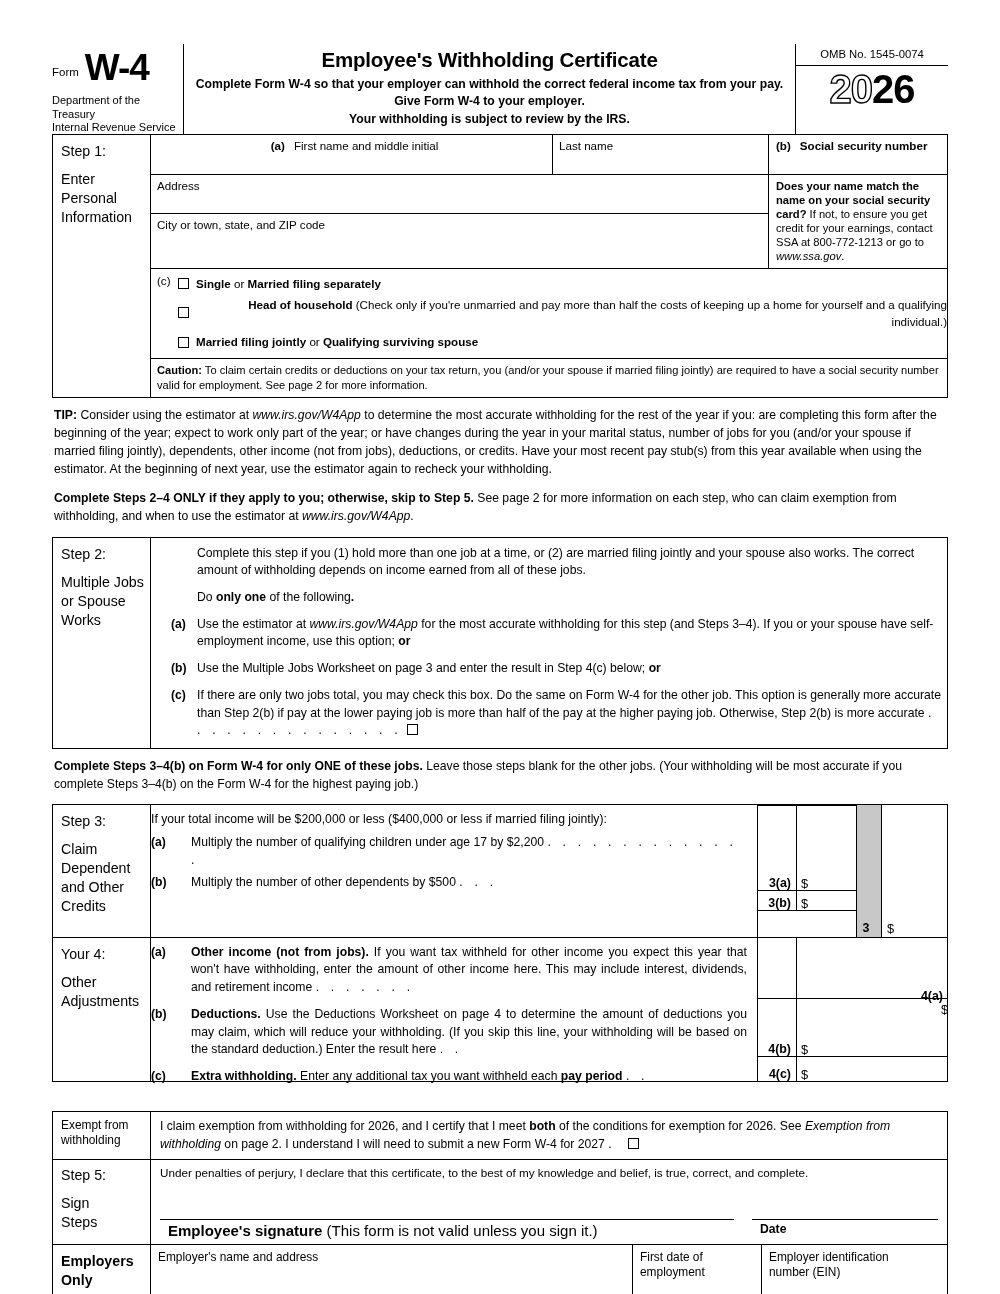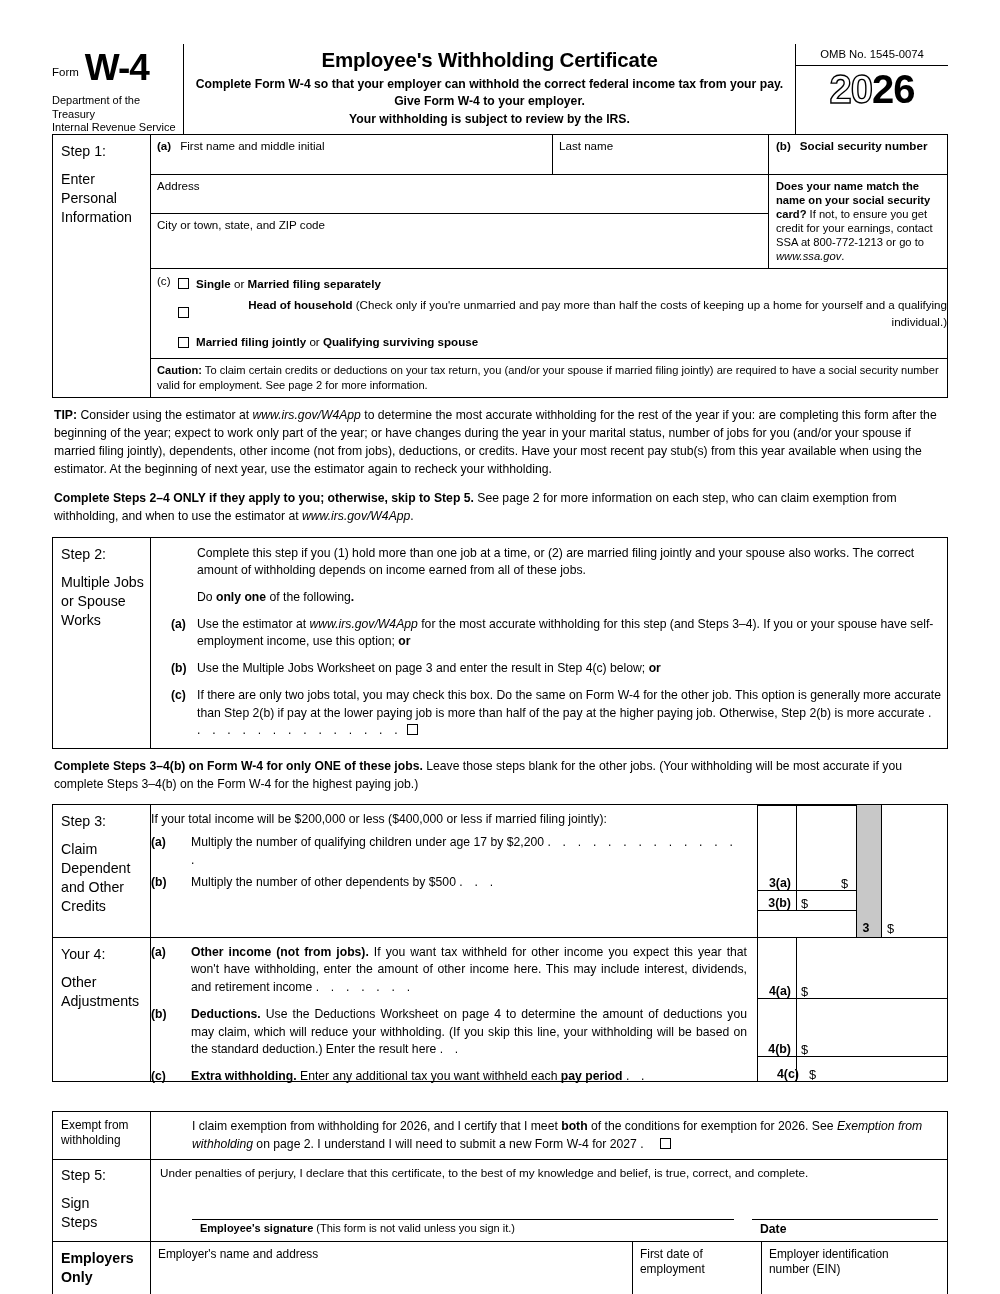--- a/index.html
+++ b/index.html
@@ -44,21 +44,21 @@
   .steprow { display:flex; }
   .stepcol {
     width:98px; flex:0 0 98px; border-right:1.1px solid #000;
     padding:7px 6px 8px 8px; font-weight:normal; font-size:14.2px; line-height:1.34;
   }
   .stepcol .t2 { margin-top:9px; }
   .bodycol { flex:1 1 auto; min-width:0; }
 
   
   .s1r1 { display:flex; border-bottom:1.1px solid #000; }
-  .s1-first { flex:1 1 auto; padding:4px 0 0 6px; height:39px; border-right:1.1px solid #000; }
+  .s1-first { flex:1 1 auto; padding:4px 0 0 6px; height:39px; border-right:1.1px solid #000;text-align:center; }
   .s1-last  { width:216px; flex:0 0 216px; padding:4px 0 0 6px; border-right:1.1px solid #000; }
   .s1-ssn   { width:178px; flex:0 0 178px; padding:4px 0 0 7px; font-weight:bold; }
   .s1r2 { display:flex; }
   .s1-leftstack { flex:1 1 auto; min-width:0; border-right:1.1px solid #000; }
   .s1-addr { padding:4px 0 0 6px; height:39px; border-bottom:1.1px solid #000; }
   .s1-city { padding:4px 0 0 6px; height:37px; }
   .s1-note { width:178px; flex:0 0 178px; padding:5px 8px 4px 7px; font-size:11.2px; line-height:1.24; }
   .lbl { font-size:11.6px; }
   .lbl .tag { font-weight:bold; margin-right:9px; }
 
@@ -96,30 +96,30 @@
   .gray { position:absolute; top:0; bottom:0; left:98px; width:26px; background:#c8c8c8;
           border-left:1.1px solid #000; border-right:1.1px solid #000; }
   .cellrow { position:absolute; display:flex; align-items:flex-end; height:19px; }
   .cellrow .tagbox { width:38px; text-align:right; font-weight:bold; font-size:12.4px;
                      padding-right:5px; line-height:1.1; }
   .cellrow .dol { font-size:12.8px; padding-left:5px; line-height:1.1; }
 
   .ln { position:absolute; background:#000; }
 
   
-  .exempt { display:flex;gap:32px; }
+  .exempt { display:flex; }
   .exempt .lcol { width:98px; flex:0 0 98px; border-right:1.1px solid #000;
                   padding:6px 5px 6px 8px; font-size:11.9px; line-height:1.3; }
   .exempt .rcol { flex:1 1 auto; padding:6px 9px 6px 9px; font-size:12.2px; line-height:1.46; }
 
   .s5 { display:flex; border-top:1.7px solid #000; }
   .s5 .rcol { flex:1 1 auto; padding:5px 9px 0 9px; }
   .s5 .perj { font-size:11.7px; line-height:1.35; }
   .sigrow { display:flex; margin-top:38px; }
-  .sigL { flex:1 1 auto; border-top:1.4px solid #000; padding:2px 0 5px 8px; font-size:11px;margin-left:32px; }
+  .sigL { flex:1 1 auto; border-top:1.4px solid #000; padding:2px 0 5px 8px; font-size:15px; }
   .sigGap { width:18px; flex:0 0 18px; }
   .sigR { width:186px; flex:0 0 186px; border-top:1.4px solid #000; padding:2px 0 5px 8px;
           font-size:12.2px; font-weight:bold; }
 
   .emp { display:flex; border-top:1.7px solid #000; }
   .emp .lcol { width:98px; flex:0 0 98px; border-right:1.1px solid #000;
                padding:7px 5px 0 8px; font-weight:bold; font-size:14.2px; line-height:1.34; }
   .emp .c1 { flex:1 1 auto; padding:5px 0 0 7px; font-size:11.9px; border-right:1.1px solid #000;
              height:73px; }
   .emp .c2 { width:129px; flex:0 0 129px; padding:5px 6px 0 7px; font-size:11.9px;
@@ -255,21 +255,21 @@
             <p class="hang" style="padding-left:40px !important; margin-bottom:4px;"><span class="mk" style="left:0;">(a)</span><span>Multiply the number of qualifying children under age 17 by $2,200</span> <span class="dots">. . . . . . . . . . . . . .</span></p>
             <p class="hang" style="padding-left:40px !important; margin-bottom:5px;"><span class="mk" style="left:0;">(b)</span><span>Multiply the number of other dependents by $500</span> <span class="dots">. . .</span></p>
           </div>
           <div class="numcol">
             <div class="gray"></div>
 
             <div class="ln" style="left:0;top:0;width:98px;height:1.1px;"></div>
             <div class="ln" style="left:38px;top:0;width:1.1px;height:105px;"></div>
             <div class="ln" style="left:0;top:85px;width:98px;height:1.1px;"></div>
             <div class="ln" style="left:0;top:105px;width:98px;height:1.1px;"></div>
-            <div class="cellrow" style="left:0;top:67px;width:98px;gap:40px;">
+            <div class="cellrow" style="left:0;top:67px;width:98px;">
               <div class="tagbox">3(a)</div>
               <div class="dol">$</div>
             </div>
             <div class="cellrow" style="left:0;top:87px;width:98px;">
               <div class="tagbox">3(b)</div>
               <div class="dol">$</div>
             </div>
             <div class="cellrow" style="left:98px;top:112px;width:92px;">
               <div class="tagbox" style="width:26px;padding-right:6px;text-align:center;">3</div>
               <div class="dol">$</div>
@@ -291,29 +291,29 @@
         <div class="s3wrap">
           <div class="s3text" style="height:143px; text-align:justify; padding-right:10px;">
             <p class="hang" style="padding-left:40px !important; margin-bottom:9px;"><span class="mk" style="left:0;">(a)</span><span class="b">Other income (not from jobs).</span><span> If you want tax withheld for other income you expect this year that won't have withholding, enter the amount of other income here. This may include interest, dividends, and retirement income</span> <span class="dots">. . . . . . .</span></p>
             <p class="hang" style="padding-left:40px !important; margin-bottom:9px;"><span class="mk" style="left:0;">(b)</span><span class="b">Deductions.</span><span> Use the Deductions Worksheet on page 4 to determine the amount of deductions you may claim, which will reduce your withholding. (If you skip this line, your withholding will be based on the standard deduction.) Enter the result here</span> <span class="dots">. .</span></p>
             <p class="hang" style="padding-left:40px !important; margin-bottom:0; text-align:left;"><span class="mk" style="left:0;">(c)</span><span class="b">Extra withholding.</span><span> Enter any additional tax you want withheld each </span><span class="b">pay period</span> <span class="dots">. .</span></p>
           </div>
           <div class="numcol">
             <div class="ln" style="left:38px;top:0;width:1.1px;height:143px;"></div>
             <div class="ln" style="left:0;top:60px;width:190px;height:1.1px;"></div>
             <div class="ln" style="left:0;top:118px;width:190px;height:1.1px;"></div>
-            <div class="cellrow" style="left:0;top:42px;width:190px;">
+            <div class="cellrow" style="left:0;top:52px;width:190px;flex-direction:column;">
               <div class="tagbox">4(a)</div>
               <div class="dol">$</div>
             </div>
             <div class="cellrow" style="left:0;top:100px;width:190px;">
               <div class="tagbox">4(b)</div>
               <div class="dol">$</div>
             </div>
-            <div class="cellrow" style="left:8px;top:125px;width:190px;">
+            <div class="cellrow" style="left:0;top:125px;width:190px;">
               <div class="tagbox">4(c)</div>
               <div class="dol">$</div>
             </div>
           </div>
         </div>
       </div>
     </div>
   </div>
 
   <div style="height:29px;"></div>

